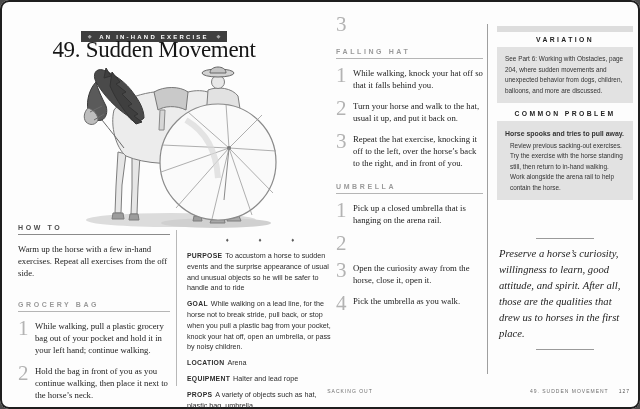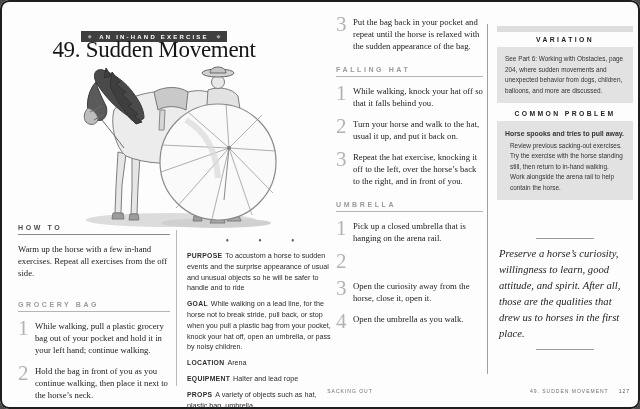--- a/index.html
+++ b/index.html
@@ -161,21 +161,20 @@
     <p class="info-p"><span class="info-lb">GOAL</span><span>While walking on a lead line, for the horse not to break stride, pull back, or stop when you pull a plastic bag from your pocket, knock your hat off, open an umbrella, or pass by noisy children.</span></p>
     <p class="info-p"><span class="info-lb">LOCATION</span><span>Arena</span></p>
     <p class="info-p"><span class="info-lb">EQUIPMENT</span><span>Halter and lead rope</span></p>
     <p class="info-p"><span class="info-lb">PROPS</span><span>A variety of objects such as hat, plastic bag, umbrella</span></p>
 
   </div>
 
   <div class="mid-col">
     <div class="step">
       <span class="num">3</span>
-      <p class="stext">Put the bag back in your pocket and repeat until the horse is relaxed with the sudden appearance of the bag.</p>
     </div>
     <div class="sec-head">FALLING HAT</div>
     <div class="step">
       <span class="num">1</span>
       <p class="stext">While walking, knock your hat off so that it falls behind you.</p>
     </div>
     <div class="step">
       <span class="num">2</span>
       <p class="stext">Turn your horse and walk to the hat, usual it up, and put it back on.</p>
     </div>
@@ -190,21 +189,21 @@
     </div>
     <div class="step">
       <span class="num">2</span>
     </div>
     <div class="step">
       <span class="num">3</span>
       <p class="stext">Open the curiosity away from the horse, close it, open it.</p>
     </div>
     <div class="step">
       <span class="num">4</span>
-      <p class="stext">Open the umbrella as you walk.</p>
+      <p class="stext">Pick the umbrella as you walk.</p>
     </div>
   </div>
 
   <div class="gutter"></div>
 
   <div class="right-col">
     <div class="gray-band"></div>
     <div class="box-head">VARIATION</div>
     <div class="gray-box">
       <p>See Part 6: Working with Obstacles, page 204, where sudden movements and unexpected behavior from dogs, children, balloons, and more are discussed.</p>

